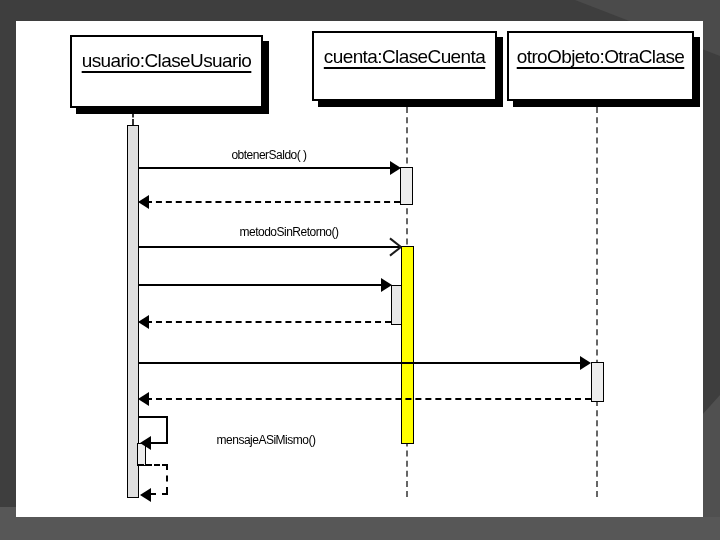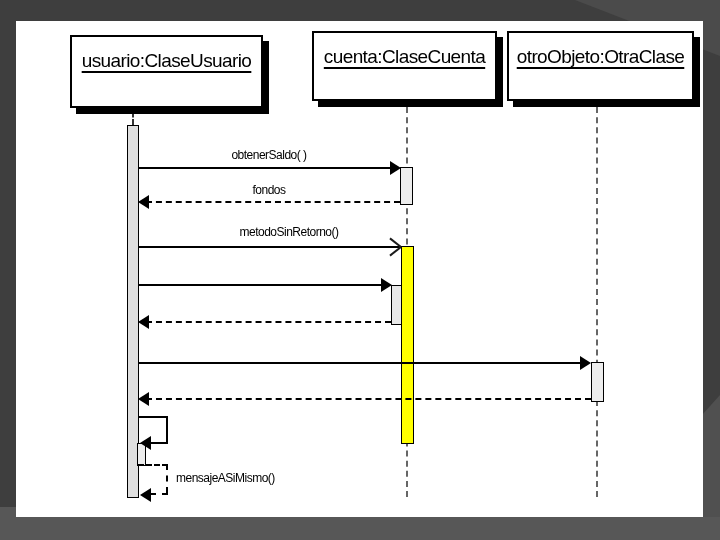--- a/index.html
+++ b/index.html
@@ -85,21 +85,20 @@
     <span class="obj-label">otroObjeto:OtraClase</span>
   </div>
   <div class="obj-box box-cuenta">
     <span class="obj-label">cuenta:ClaseCuenta</span>
   </div>
 
   <div class="msg msg-label" style="left:140px;top:145px;width:258px;">obtenerSaldo( )</div>
   <div class="msg line-h" style="left:138px;top:167px;width:254px;"></div>
   <div class="msg arr-r" style="left:390px;top:161px;"></div>
 
-  <div class="msg msg-label" style="left:140px;top:180px;width:258px;">fondos</div>
   <div class="msg line-h dash" style="left:146px;top:201px;width:254px;"></div>
   <div class="msg arr-l" style="left:138px;top:195px;"></div>
 
   <div class="msg msg-label" style="left:160px;top:222px;width:258px;">metodoSinRetorno()</div>
   <div class="msg line-h" style="left:138px;top:246px;width:263px;"></div>
   <div class="msg async-stroke" style="left:387px;top:246px;transform:rotate(-38deg);"></div>
   <div class="msg async-stroke" style="left:387px;top:246px;transform:rotate(38deg);"></div>
 
   <div class="msg line-h" style="left:138px;top:284px;width:245px;"></div>
   <div class="msg arr-r" style="left:381px;top:278px;"></div>
@@ -110,19 +109,19 @@
   <div class="msg line-h" style="left:138px;top:362px;width:445px;"></div>
   <div class="msg arr-r" style="left:580px;top:356px;"></div>
 
   <div class="msg line-h dash" style="left:146px;top:398px;width:445px;"></div>
   <div class="msg arr-l" style="left:138px;top:392px;"></div>
 
   <div class="msg line-h" style="left:138px;top:416px;width:30px;"></div>
   <div class="msg line-v" style="left:166px;top:416px;height:28px;"></div>
   <div class="msg line-h" style="left:150px;top:442px;width:18px;"></div>
   <div class="msg arr-l" style="left:140px;top:436px;"></div>
-  <div class="msg msg-label" style="left:176px;top:430px;width:180px;text-align:left;margin-top:38px;">mensajeASiMismo()</div>
+  <div class="msg msg-label" style="left:176px;top:430px;width:180px;text-align:center;">mensajeASiMismo()</div>
 
   <div class="msg line-h dash" style="left:138px;top:464px;width:30px;"></div>
   <div class="msg line-v dash" style="left:166px;top:464px;height:29px;"></div>
   <div class="msg line-h dash" style="left:150px;top:493px;width:18px;"></div>
   <div class="msg arr-l" style="left:140px;top:488px;"></div>
 </div>
 
 </body></html>

